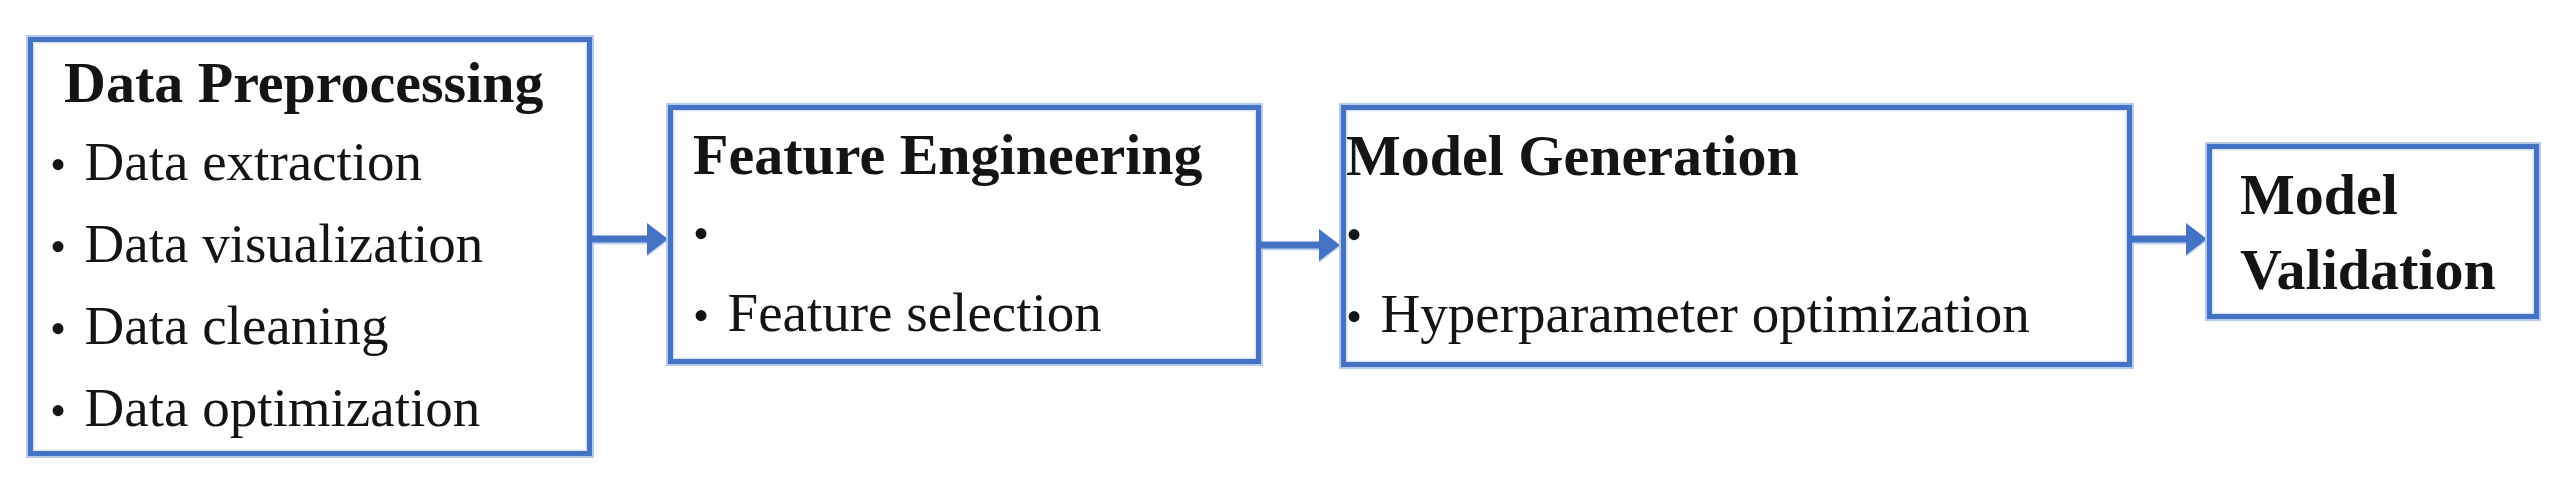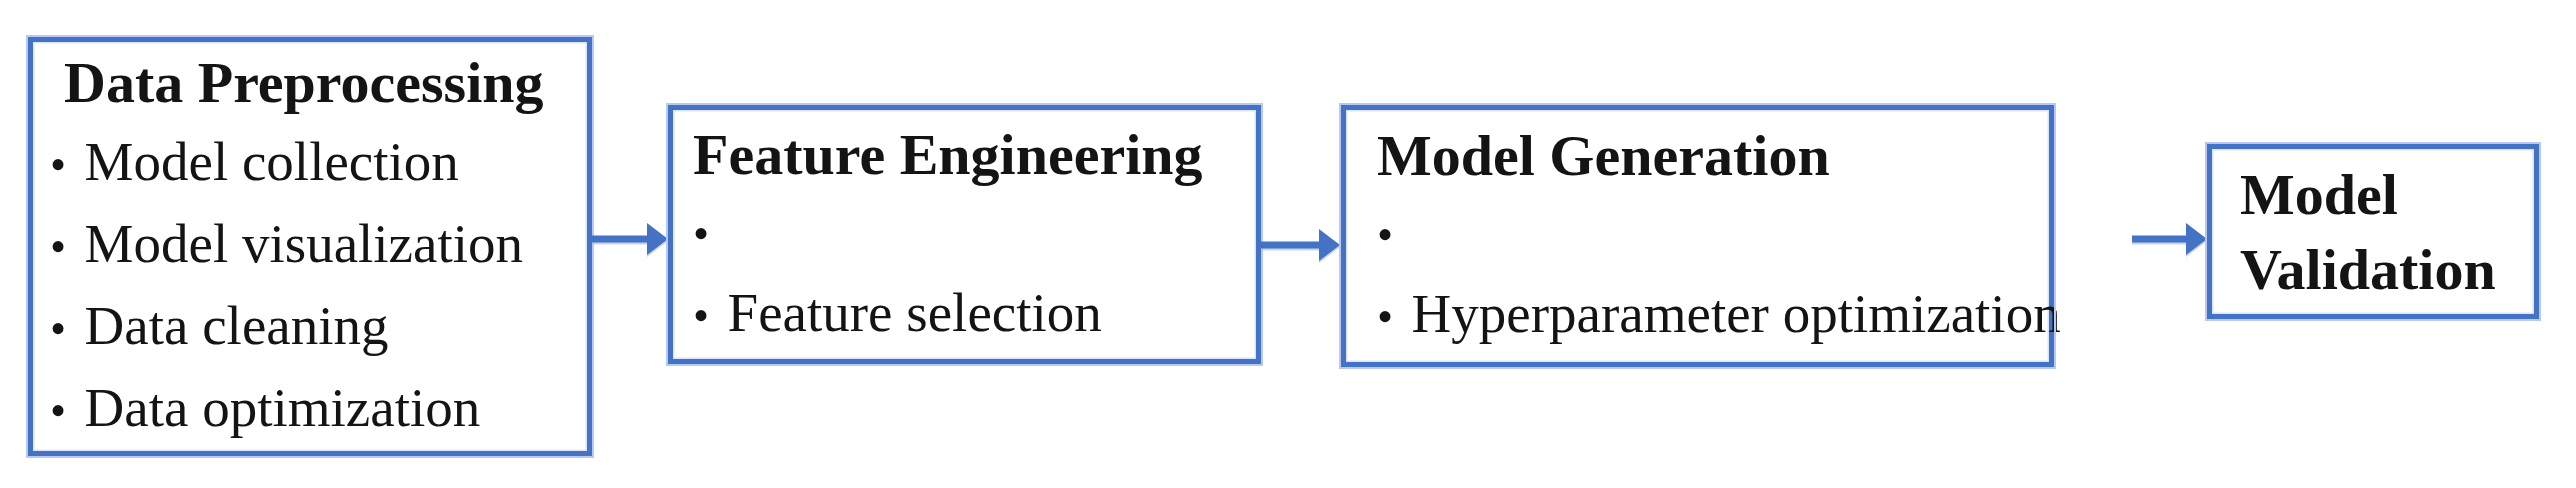--- a/index.html
+++ b/index.html
@@ -48,21 +48,21 @@
   .box li .dot {
     font-size: 46px;
     margin-right: 18.5px;
     flex: 0 0 auto;
   }
   
   .box-1 { left: 28px;  top: 37px;  width: 564px;  height: 419px; padding-left: 17px;  padding-right: 6.2px; }
   .box-1 .title { margin-left: 14px; }
   .box-1 li, .box-1 .title { line-height: 79px; }
   .box-2 { left: 668px; top: 105px; width: 593px;  height: 259px; padding-left: 20px;  padding-right: 22px; }
-  .box-3 { left: 1341px; top: 105px; width: 713px; height: 262px; padding-left: 31px; padding-right: 6.2px; }
+  .box-3 { left: 1341px; top: 105px; width: 791px; height: 262px; padding-right: 6.2px; }
   .box-4 { left: 2207px; top: 144px; width: 332px;  height: 175px; padding-left: 28px; padding-right: 15.4px; }
   .box-4 .title { line-height: 75px; }
 
   
   .arrow { position: absolute; filter: drop-shadow(0 2.3px 0 rgba(183,201,238,0.8)); }
   .arrow .shaft {
     position: absolute;
     left: 0; right: 18.5px;
     top: 50%;
     transform: translateY(-50%);
@@ -86,25 +86,25 @@
 </head>
 <body>
 
 <div class="canvas">
 
   <div class="box box-1">
     <div class="title">Data Preprocessing</div>
     <ul>
       <li>
         <span class="dot">•</span>
-        <span>Model collection</span>
+        <span>Data extraction</span>
       </li>
       <li>
         <span class="dot">•</span>
-        <span>Model visualization</span>
+        <span>Data visualization</span>
       </li>
       <li>
         <span class="dot">•</span>
         <span>Data cleaning</span>
       </li>
       <li>
         <span class="dot">•</span>
         <span>Data optimization</span>
       </li>
     </ul>

